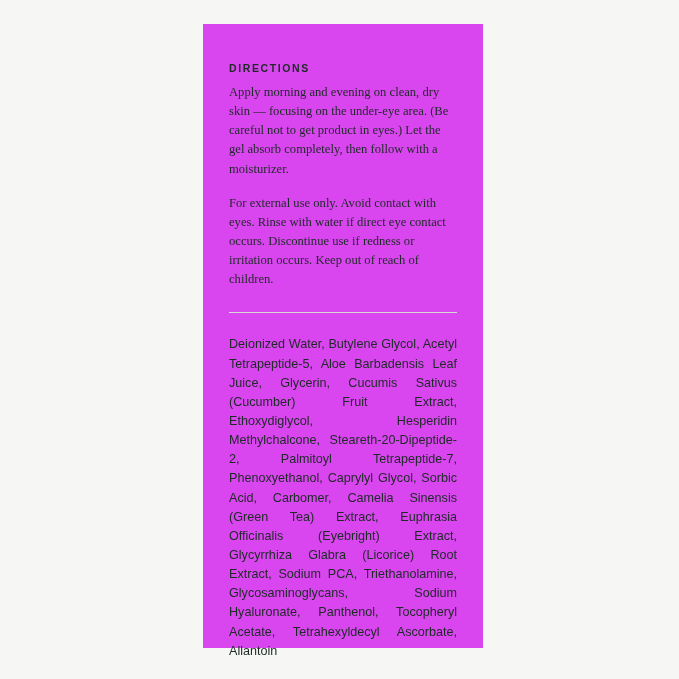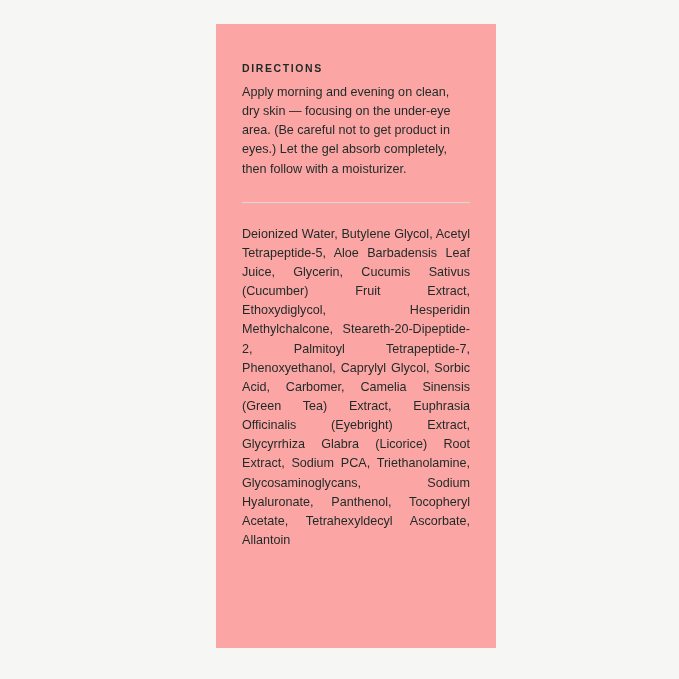--- a/index.html
+++ b/index.html
@@ -14,43 +14,43 @@
     overflow: hidden;
   }
   #page {
     position: relative;
     width: 679px;
     height: 679px;
     background: #f6f6f4;
   }
   .label-card {
     position: absolute;
-    left: 216px;
+    left: 203px;
     top: 24px;
     width: 280px;
     height: 624px;
-    background: #fca5a5;
+    background: #d946ef;
     box-sizing: border-box;
     padding: 38px 26px 0 26px;
   }
   .section-heading {
     font-size: 10.5px;
     letter-spacing: 1.6px;
     font-weight: bold;
     color: #1d2a26;
     text-transform: uppercase;
     margin: 0 0 9px 0;
     font-family: "Liberation Sans", sans-serif;
   }
   .body-text {
     font-size: 12.6px;
     line-height: 1.52;
     color: #1d2a26;
     margin: 0;
-    font-family: Liberation Sans, sans-serif;
+    font-family: Liberation Serif, serif;
   }
   .body-text + .body-text {
     margin-top: 15px;
   }
   .divider {
     height: 1px;
     background: #d8d8d4;
     margin: 23px 0 22px 0;
     border: 0;
   }
@@ -72,20 +72,21 @@
 <body>
 
 <div id="page">
 
   <div class="label-card">
 
     <h2 class="section-heading">DIRECTIONS</h2>
 
     <p class="body-text">Apply morning and evening on clean, dry skin — focusing on the under-eye area. (Be careful not to get product in eyes.) Let the gel absorb completely, then follow with a moisturizer.</p>
 
+    <p class="body-text">For external use only. Avoid contact with eyes. Rinse with water if direct eye contact occurs. Discontinue use if redness or irritation occurs. Keep out of reach of children.</p>
 
     <hr class="divider">
 
 
     <div class="ingredients-block">
       <p class="ingredients-text">Deionized Water, Butylene Glycol, Acetyl Tetrapeptide-5, Aloe Barbadensis Leaf Juice, Glycerin, Cucumis Sativus (Cucumber) Fruit Extract, Ethoxydiglycol, Hesperidin Methylchalcone, Steareth-20-Dipeptide-2, Palmitoyl Tetrapeptide-7, Phenoxyethanol, Caprylyl Glycol, Sorbic Acid, Carbomer, Camelia Sinensis (Green Tea) Extract, Euphrasia Officinalis (Eyebright) Extract, Glycyrrhiza Glabra (Licorice) Root Extract, Sodium PCA, Triethanolamine, Glycosaminoglycans, Sodium Hyaluronate, Panthenol, Tocopheryl Acetate, Tetrahexyldecyl Ascorbate, Allantoin</p>
     </div>
 
   </div>
 

